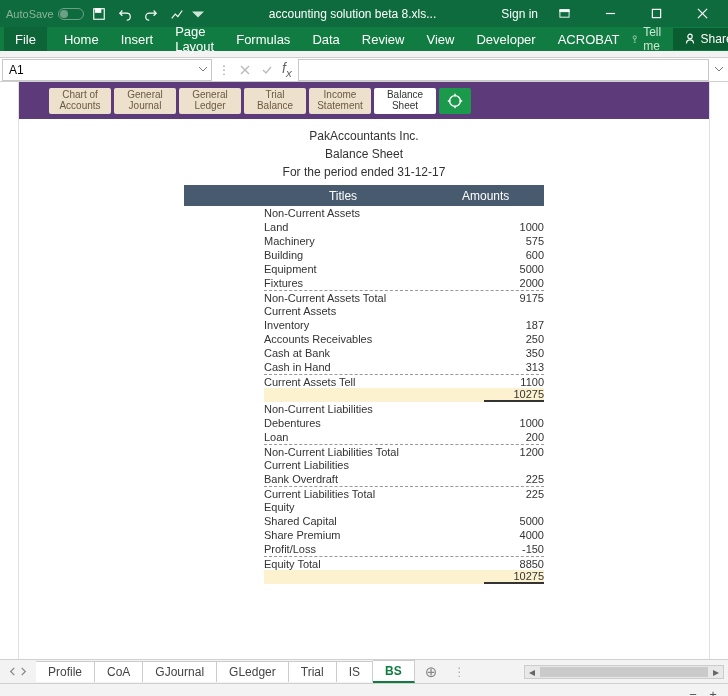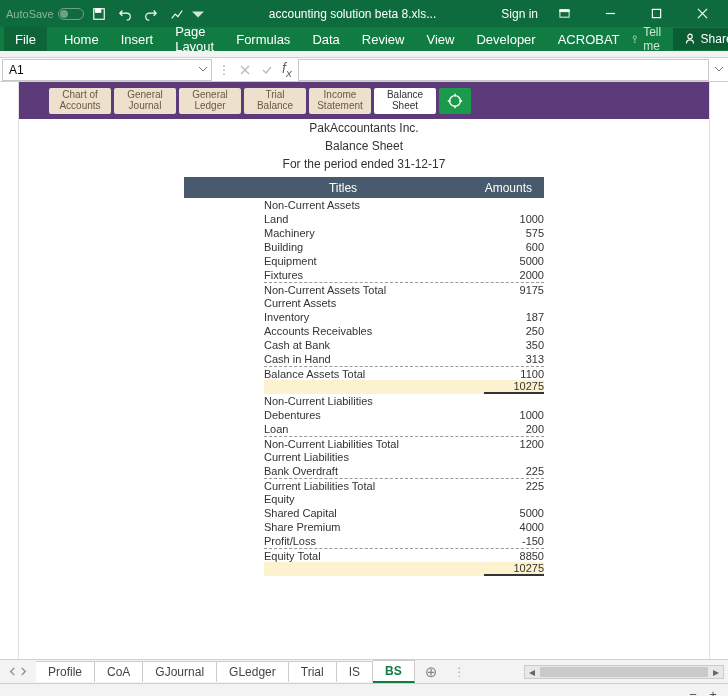--- a/index.html
+++ b/index.html
@@ -46,26 +46,26 @@
 .ws-edge-right { position: absolute; right: 0; top: 0; bottom: 0; width: 19px; background: #fff; border-left: 1px solid #e0e0e0; }
 .ws-inner { position: absolute; left: 19px; right: 19px; top: 0; bottom: 0; }
 
 .purple-bar { background: #5d3b7a; height: 37px; display: flex; align-items: center; padding: 0 30px; gap: 3px; }
 .nav-btn { background: #ede0cc; border-radius: 2px; width: 62px; height: 26px; font-size: 10px; color: #6a5a40; display: flex; flex-direction: column; align-items: center; justify-content: center; line-height: 1.05; cursor: pointer; }
 .nav-btn.active { background: #fff; color: #333; }
 .green-cog { background: #1a9a4a; width: 32px; height: 26px; border-radius: 2px; display: flex; align-items: center; justify-content: center; color: #fff; }
 
 .report-header { text-align: center; }
 .report-header div { font-size: 12px; color: #333; padding: 2px 0; }
-.report-header .company { margin-top: 0; }
+.report-header .company { margin-top: 8px; }
 
 .bs-table { margin: 4px auto 0; width: 360px; }
 .bs-head { background: #485a6d; color: #fff; display: flex; height: 21px; align-items: center; font-size: 12px; }
 .bs-head .t { flex: 1; text-align: center; padding-left: 40px; }
-.bs-head .a { width: 82px; text-align: right; padding-right: 12px; }
+.bs-head .a { width: 82px; text-align: left; padding-right: 12px; }
 .bs-body { padding-left: 80px; }
 .bs-row { display: flex; font-size: 11px; color: #333; height: 14px; align-items: center; }
 .bs-row .t { flex: 1; white-space: nowrap; overflow: hidden; }
 .bs-row .a { width: 60px; text-align: right; }
 .bs-row.section { font-weight: normal; }
 .bs-row.total { border-top: 1px dashed #999; }
 .bs-row.hilite { background: #fdf2d0; font-weight: normal; }
 .bs-row.hilite .a { border-bottom: 2px double #333; }
 
 
@@ -303,21 +303,21 @@
           </div>
           <div class="bs-row">
             <div class="t">Cash at Bank</div>
             <div class="a">350</div>
           </div>
           <div class="bs-row">
             <div class="t">Cash in Hand</div>
             <div class="a">313</div>
           </div>
           <div class="bs-row total">
-            <div class="t">Balance Assets Total</div>
+            <div class="t">Current Assets Tell</div>
             <div class="a">1100</div>
           </div>
           <div class="bs-row hilite">
             <div class="t"></div>
             <div class="a">10275</div>
           </div>
           <div class="bs-row section">
             <div class="t">Non-Current Liabilities</div>
             <div class="a"></div>
           </div>

